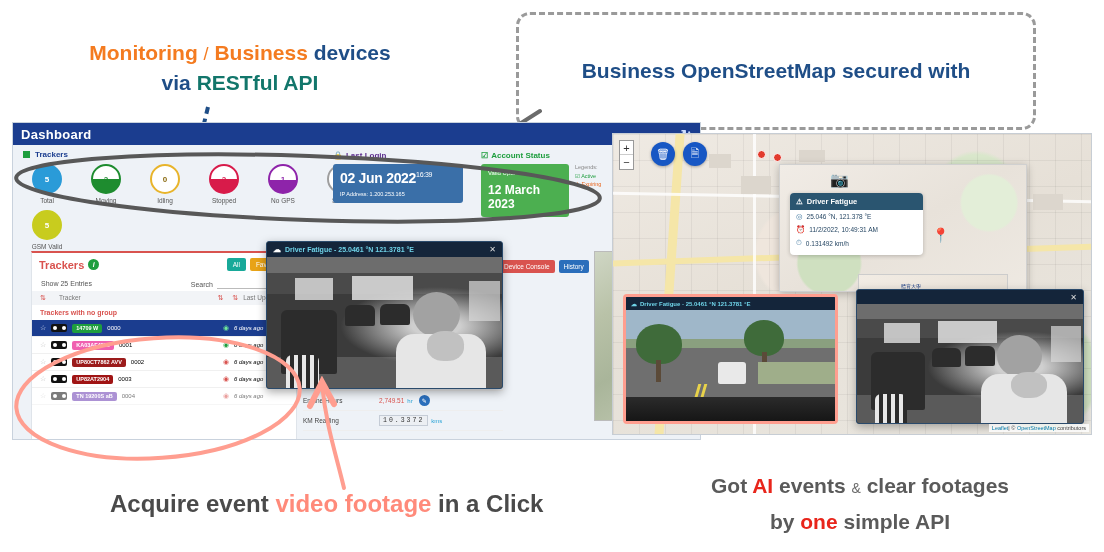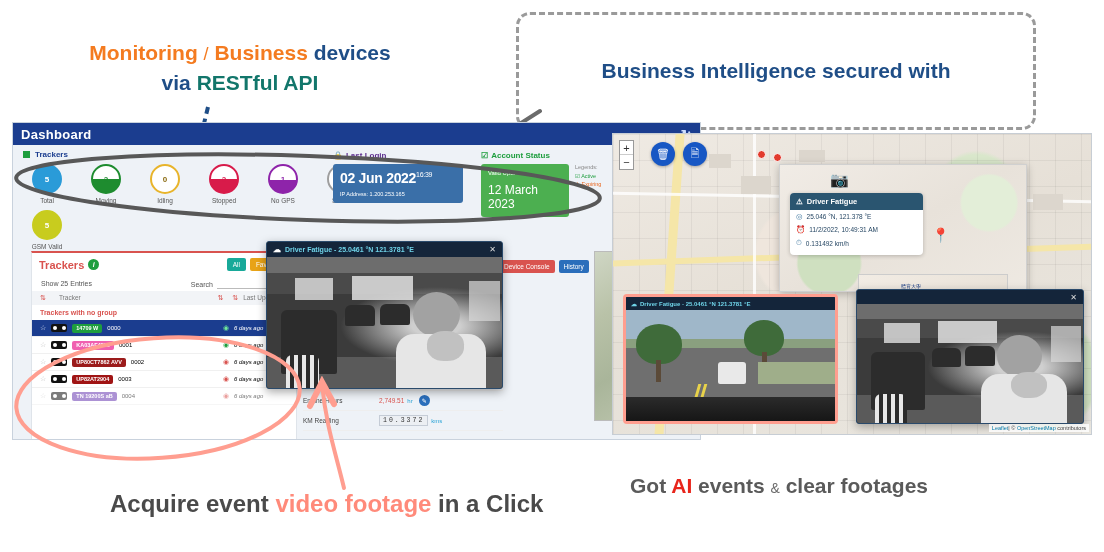--- a/index.html
+++ b/index.html
@@ -74,21 +74,21 @@
     background: #3A6FA8; color: #fff; border-radius: 3px; padding: 6px 7px;
   }
   .card-blue .big { font-size: 14px; font-weight: bold; letter-spacing: -.3px; }
   .card-blue .big sup { font-size: 7px; font-weight: normal; }
   .card-blue .ip { font-size: 5.5px; margin-top: 5px; }
   .card-green {
     background: #4CAF50; color: #fff; border-radius: 3px; padding: 6px 7px;
     width: 88px; float: left;
   }
   .card-green .sm { font-size: 6px; }
-  .card-green .big { font-size: 12px; font-weight: normal; margin-top: 7px; }
+  .card-green .big { font-size: 12px; font-weight: bold; margin-top: 7px; }
   .legend { float: left; margin-left: 6px; font-size: 5.5px; color: #555; }
   .legend .lg-t { color: #888; margin-bottom: 3px; }
   .legend div { margin-bottom: 2px; white-space: nowrap; }
   .lg-active { color: #1E9E3E; }
   .lg-expiring { color: #E8661E; }
 
   
   .trackers-card {
     position: absolute; left: 18px; top: 128px; width: 266px; height: 190px;
     background: #fff; border: 1px solid #dfe4ea; border-top: 2px solid #D9534F;
@@ -270,21 +270,21 @@
     background: rgba(255,255,255,.8); padding: 1px 3px; white-space:nowrap;
   }
   .leaflet-attr b { color:#0078A8; font-weight:normal; }
 
   
   .cap-left {
     position:absolute; left: 110px; top: 490px; width: 480px; text-align:left;
     font-size: 24px; font-weight: bold; color:#4a4a4a; white-space: nowrap;
   }
   .cap-right {
-    position:absolute; left: 630px; top: 468px; width: 460px; text-align:left;
+    position:absolute; left: 630px; top: 468px; width: 460px; text-align:center;
     line-height: 1.7;
   }
   .cap-right div { font-size: 21px; font-weight: bold; color:#5a5a5a; white-space: nowrap; }
   .c-salmon { color: #FF8A7A; }
   .c-red { color: #E8251B; }
   .amp { font-size: 14px; font-weight: normal; color:#6a6a6a; }
 </style>
 </head>
 <body>
 
@@ -300,21 +300,21 @@
     <span class="c-teal">RESTful API</span>
   </div>
 </div>
 
 <svg class="ann" style="left:150px; top:105px;" width="120" height="265">
   <path d="M58,2 C44,60 28,118 34,190" stroke="#1F4E87" stroke-width="4" fill="none" stroke-dasharray="7 5"></path>
   <path d="M14,168 L34,205 L56,170" stroke="#1F4E87" stroke-width="7" fill="none" stroke-linecap="round"></path>
 </svg>
 
 <div class="headline-right-box">
-  <div class="hl-bi">Business Intelligence secured with</div>
+  <div class="hl-bi">Business OpenStreetMap secured with</div>
 </div>
 
 <svg class="ann" style="left:440px; top:105px;" width="110" height="70">
   <path d="M100,6 L18,58" stroke="#6b6b6b" stroke-width="4" fill="none" stroke-linecap="round"></path>
 </svg>
 
 <div class="app-left">
 
   <div class="app-titlebar">
     <span>Dashboard</span>
@@ -659,13 +659,18 @@
 </div>
 
 <div class="cap-right">
   <div>
     <span>Got</span>
     <span class="c-red">AI</span>
     <span>events</span>
     <span class="amp">&amp;</span>
     <span>clear footages</span>
   </div>
+  <div>
+    <span>by</span>
+    <span class="c-red">one</span>
+    <span>simple API</span>
+  </div>
 </div>
 
 </body></html>

